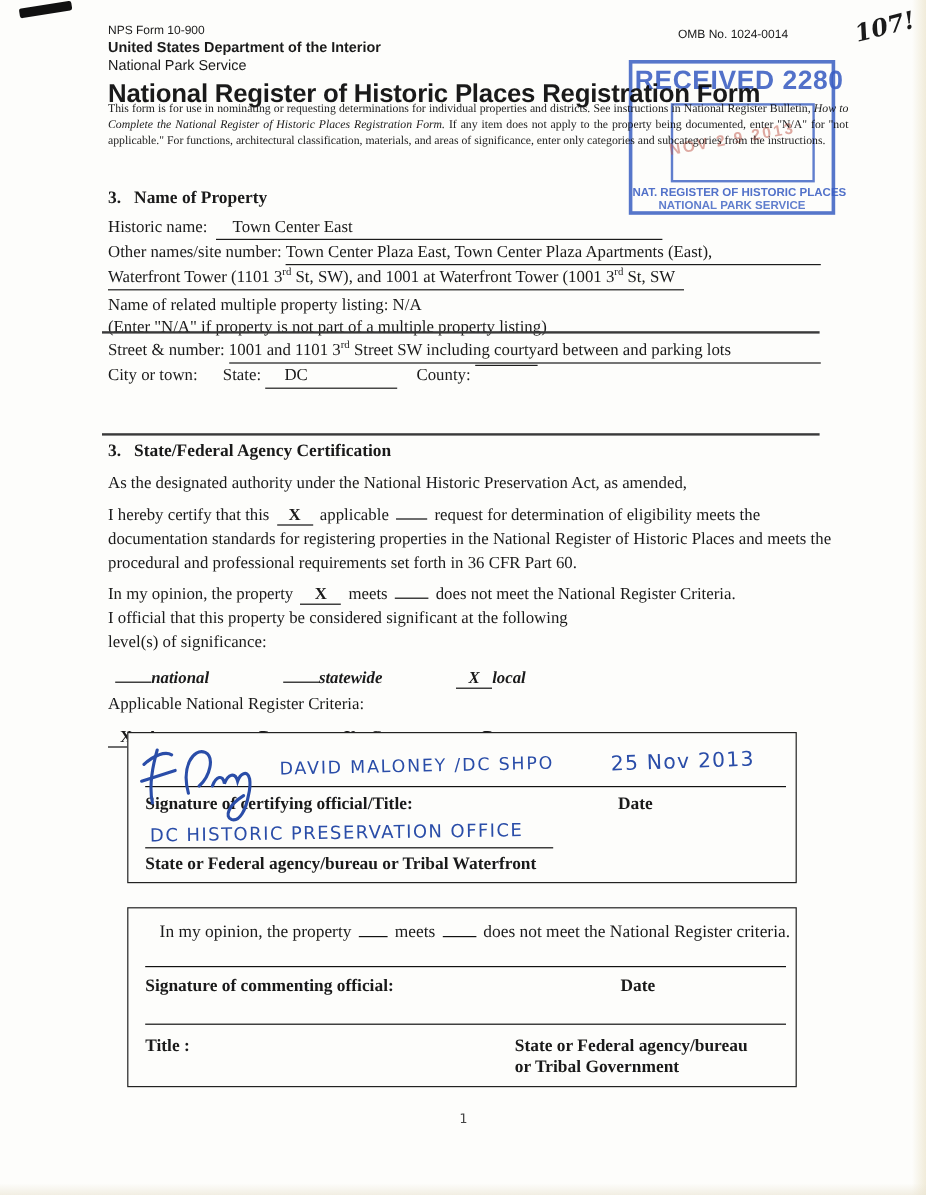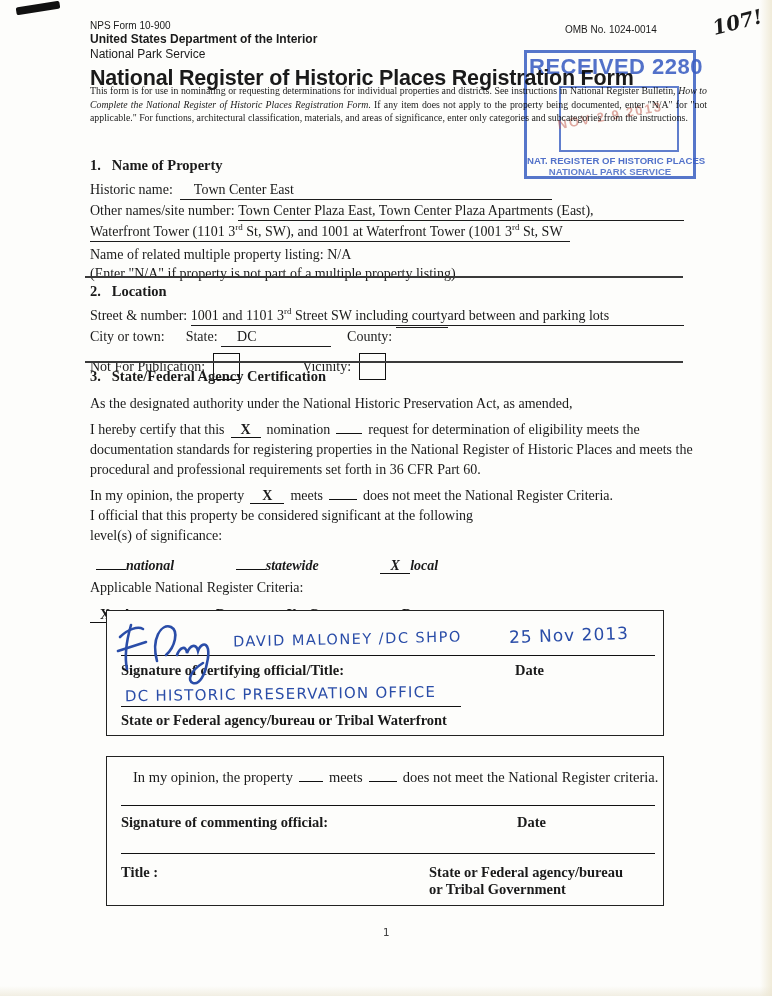--- a/index.html
+++ b/index.html
@@ -85,21 +85,21 @@
     <div class="received">RECEIVED 2280</div>
     <div class="inner"></div>
     <div class="red-date">NOV 2 9 2013</div>
     <div class="l1">NAT. REGISTER OF HISTORIC PLACES</div>
     <div class="l2">NATIONAL PARK SERVICE</div>
   </div>
 
   <div class="intro"><span>This form is for use in nominating or requesting determinations for individual properties and districts.  See instructions in National Register Bulletin, </span><i>How to Complete the National Register of Historic Places Registration Form.</i><span>  If any item does not apply to the property being documented, enter "N/A" for "not applicable."  For functions, architectural classification, materials, and areas of significance, enter only categories and subcategories from the instructions.</span></div>
 
   <div class="sec" style="top:156px;">
-    <h3>1.   Name of Property</h3>
+    <h3>3.   Name of Property</h3>
     <div class="row">
       <span class="lbl">Historic name:  </span>
       <span class="uline" style="width:372px; padding-left:14px;">Town Center East</span>
     </div>
     <div class="row">
       <span class="lbl">Other names/site number: </span>
       <span class="uline" style="flex:1;">Town Center Plaza East, Town Center Plaza Apartments (East),</span>
     </div>
     <div class="row">
       <span class="uline" style="width:480px;"><span>Waterfront Tower (1101 3</span><sup class="ord">rd</sup><span> St, SW), and 1001 at Waterfront Tower (1001 3</span><sup class="ord">rd</sup><span> St, SW</span></span>
@@ -107,46 +107,39 @@
     <div class="row" style="margin-top:3px;">
       <span class="lbl">Name of related multiple property listing: </span>
       <span>N/A</span>
     </div>
     <div>(Enter "N/A" if property is not part of a multiple property listing)</div>
   </div>
 
   <div class="divider" style="top:276px;"></div>
 
   <div class="sec" style="top:282px;">
-    <h3>2.   Location</h3>
     <div class="row">
       <span class="lbl">Street &amp; number: </span>
       <span class="uline" style="flex:1;"><span>1001 and 1101 3</span><sup class="ord">rd</sup><span> Street SW including courtyard between and parking lots</span></span>
     </div>
     <div class="row">
       <span class="lbl">City or town:  </span>
       <span class="lbl" style="margin-left:14px;">State: </span>
       <span class="uline" style="width:110px; padding-left:16px;">DC</span>
       <span class="lbl" style="margin-left:16px;">County: </span>
       <span class="uline" style="width:52px;"></span>
     </div>
-    <div class="chkrow">
-      <span class="lbl">Not For Publication:</span>
-      <span class="chk"></span>
-      <span class="lbl" style="margin-left:62px;">Vicinity:</span>
-      <span class="chk"></span>
-    </div>
   </div>
 
   <div class="divider" style="top:361px;"></div>
 
   <div class="sec s3" style="top:367px; width:610px;">
     <h3 style="margin-bottom:8px;">3.   State/Federal Agency Certification</h3>
     <p>As the designated authority under the National Historic Preservation Act, as amended,</p>
-    <p><span>I hereby certify that this</span><span class="mark-blank">X</span><span>nomination</span><span class="blank" style="width:26px;"></span><span>request for determination of eligibility meets the documentation standards for registering properties in the National Register of Historic Places and meets the procedural and professional requirements set forth in 36 CFR Part 60.</span></p>
+    <p><span>I hereby certify that this</span><span class="mark-blank">X</span><span>applicable</span><span class="blank" style="width:26px;"></span><span>request for determination of eligibility meets the documentation standards for registering properties in the National Register of Historic Places and meets the procedural and professional requirements set forth in 36 CFR Part 60.</span></p>
     <p><span>In my opinion, the property</span><span class="mark-blank" style="min-width:34px;">X</span><span>meets</span><span class="blank" style="width:28px;"></span><span>does not meet the National Register Criteria.</span>
       <span style="display:block;">I official that this property be considered significant at the following</span>
       <span style="display:block;">level(s) of significance:</span>
     </p>
     <div class="levels">
       <span class="lvl-item"><span class="mark-blank" style="margin-right:0;"></span><span>national</span></span>
       <span class="lvl-item"><span class="mark-blank" style="margin-right:0;"></span><span>statewide</span></span>
       <span class="lvl-item"><span class="mark-blank" style="margin-right:0;">X</span><span>local</span></span>
     </div>
     <div style="margin-top:3px;">Applicable National Register Criteria:</div>

